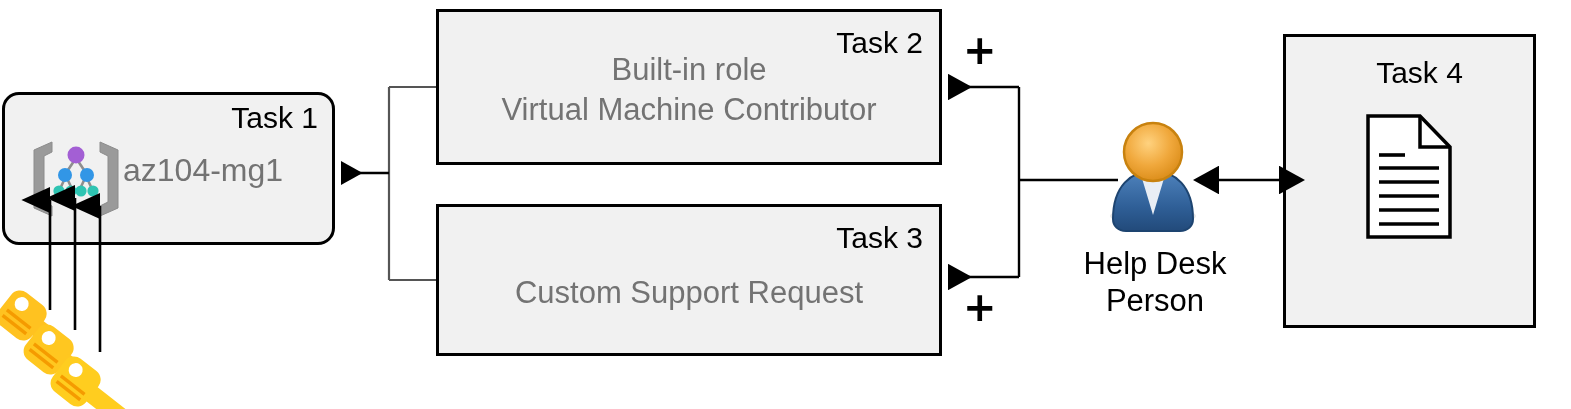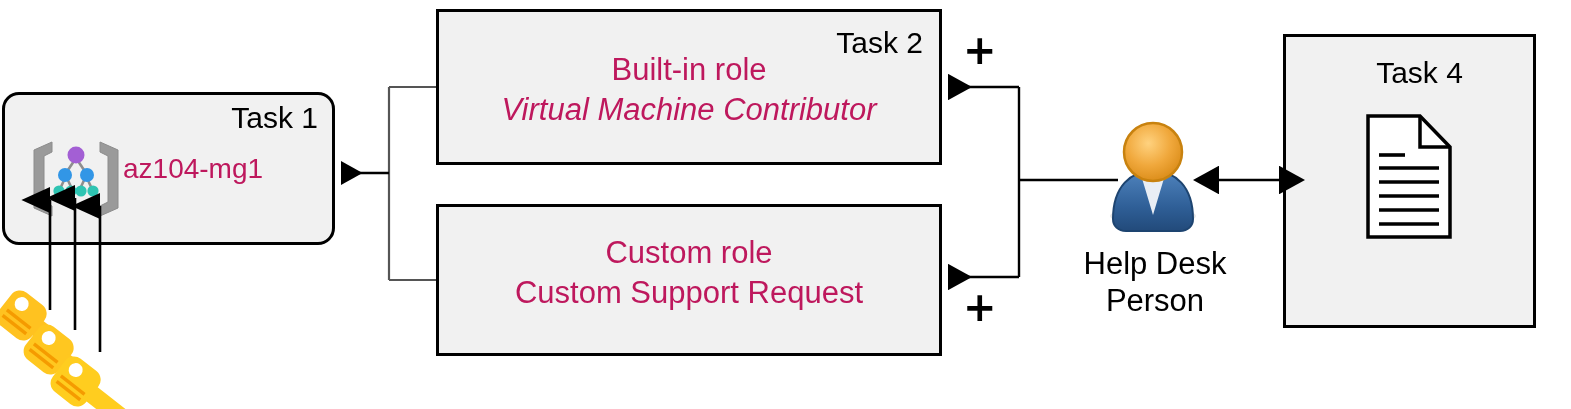--- a/index.html
+++ b/index.html
@@ -26,21 +26,21 @@
   .task-tag {
     position: absolute;
     font-size: 30px;
     color: #000000;
     line-height: 1;
     white-space: nowrap;
   }
   .box-line {
     position: absolute;
     font-size: 31px;
-    color: #be185d;
+    color: #737373;
     line-height: 1.12;
     white-space: nowrap;
     text-align: center;
   }
   .plus {
     position: absolute;
     font-size: 40px;
     font-weight: bold;
     color: #000000;
     line-height: 1;
@@ -63,21 +63,21 @@
     pointer-events: none;
   }
 </style>
 </head>
 <body>
 
 <div id="canvas">
 
   <div class="box" id="box-task1" style="left:2px; top:92px; width:333px; height:153px;border-radius:17px;">
     <div class="task-tag" style="right:14px; top:8px;">Task 1</div>
-    <div class="box-line" style="left:118px; top:58px; font-size:28px;">az104-mg1</div>
+    <div class="box-line" style="left:118px; top:58px; font-size:32px;">az104-mg1</div>
   </div>
 
   <svg class="overlay" viewBox="0 0 1571 409">
     <g>
 
       <path d="M52,142 L34,150 L34,208 L52,216 L52,206 L44,202 L44,156 L52,152 Z" fill="#9a9a9a" stroke="#8c8c8c" stroke-width="1"></path>
 
       <path d="M100,142 L118,150 L118,208 L100,216 L100,206 L108,202 L108,156 L100,152 Z" fill="#9a9a9a" stroke="#8c8c8c" stroke-width="1"></path>
 
       <g stroke="#8e8e8e" stroke-width="2.6" fill="none">
@@ -94,25 +94,25 @@
       <circle cx="59" cy="191" r="5.6" fill="#2fc4b2"></circle>
       <circle cx="71" cy="191" r="5.6" fill="#2fc4b2"></circle>
       <circle cx="81" cy="191" r="5.6" fill="#2fc4b2"></circle>
       <circle cx="93" cy="191" r="5.6" fill="#2fc4b2"></circle>
     </g>
   </svg>
 
   <div class="box" id="box-task2" style="left:436px; top:9px; width:506px; height:156px;">
     <div class="task-tag" style="right:16px; top:16px;">Task 2</div>
     <div class="box-line" style="left:0; right:0; top:41px;">Built-in role</div>
-    <div class="box-line" style="left:0; right:0; top:81px;font-style:italic;">Virtual Machine Contributor</div>
+    <div class="box-line" style="left:0; right:0; top:81px;">Virtual Machine Contributor</div>
   </div>
 
   <div class="box" id="box-task3" style="left:436px; top:204px; width:506px; height:152px;">
-    <div class="box-line" style="left:0; right:0; top:29px;">Custom role</div>
+    <div class="task-tag" style="right:16px; top:16px;">Task 3</div>
     <div class="box-line" style="left:0; right:0; top:69px;">Custom Support Request</div>
   </div>
 
   <div class="box" id="box-task4" style="left:1283px; top:34px; width:253px; height:294px;">
     <div class="task-tag" style="left:0; right:0; top:21px; text-align:center;padding-left:20px;">Task 4</div>
   </div>
 
   <svg class="overlay" viewBox="0 0 1571 409">
     <g>
       <path d="M1368,116 L1420,116 L1450,147 L1450,237 L1368,237 Z" fill="#ffffff" stroke="#000000" stroke-width="3.5" stroke-linejoin="miter"></path>

